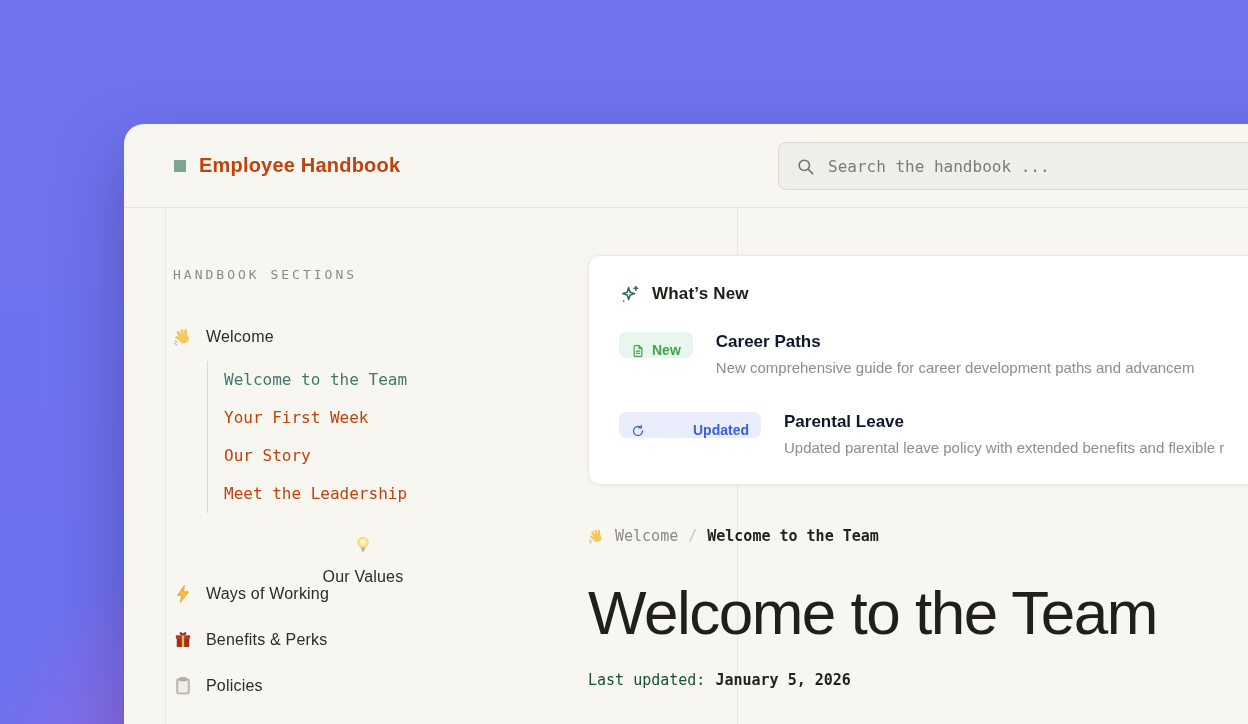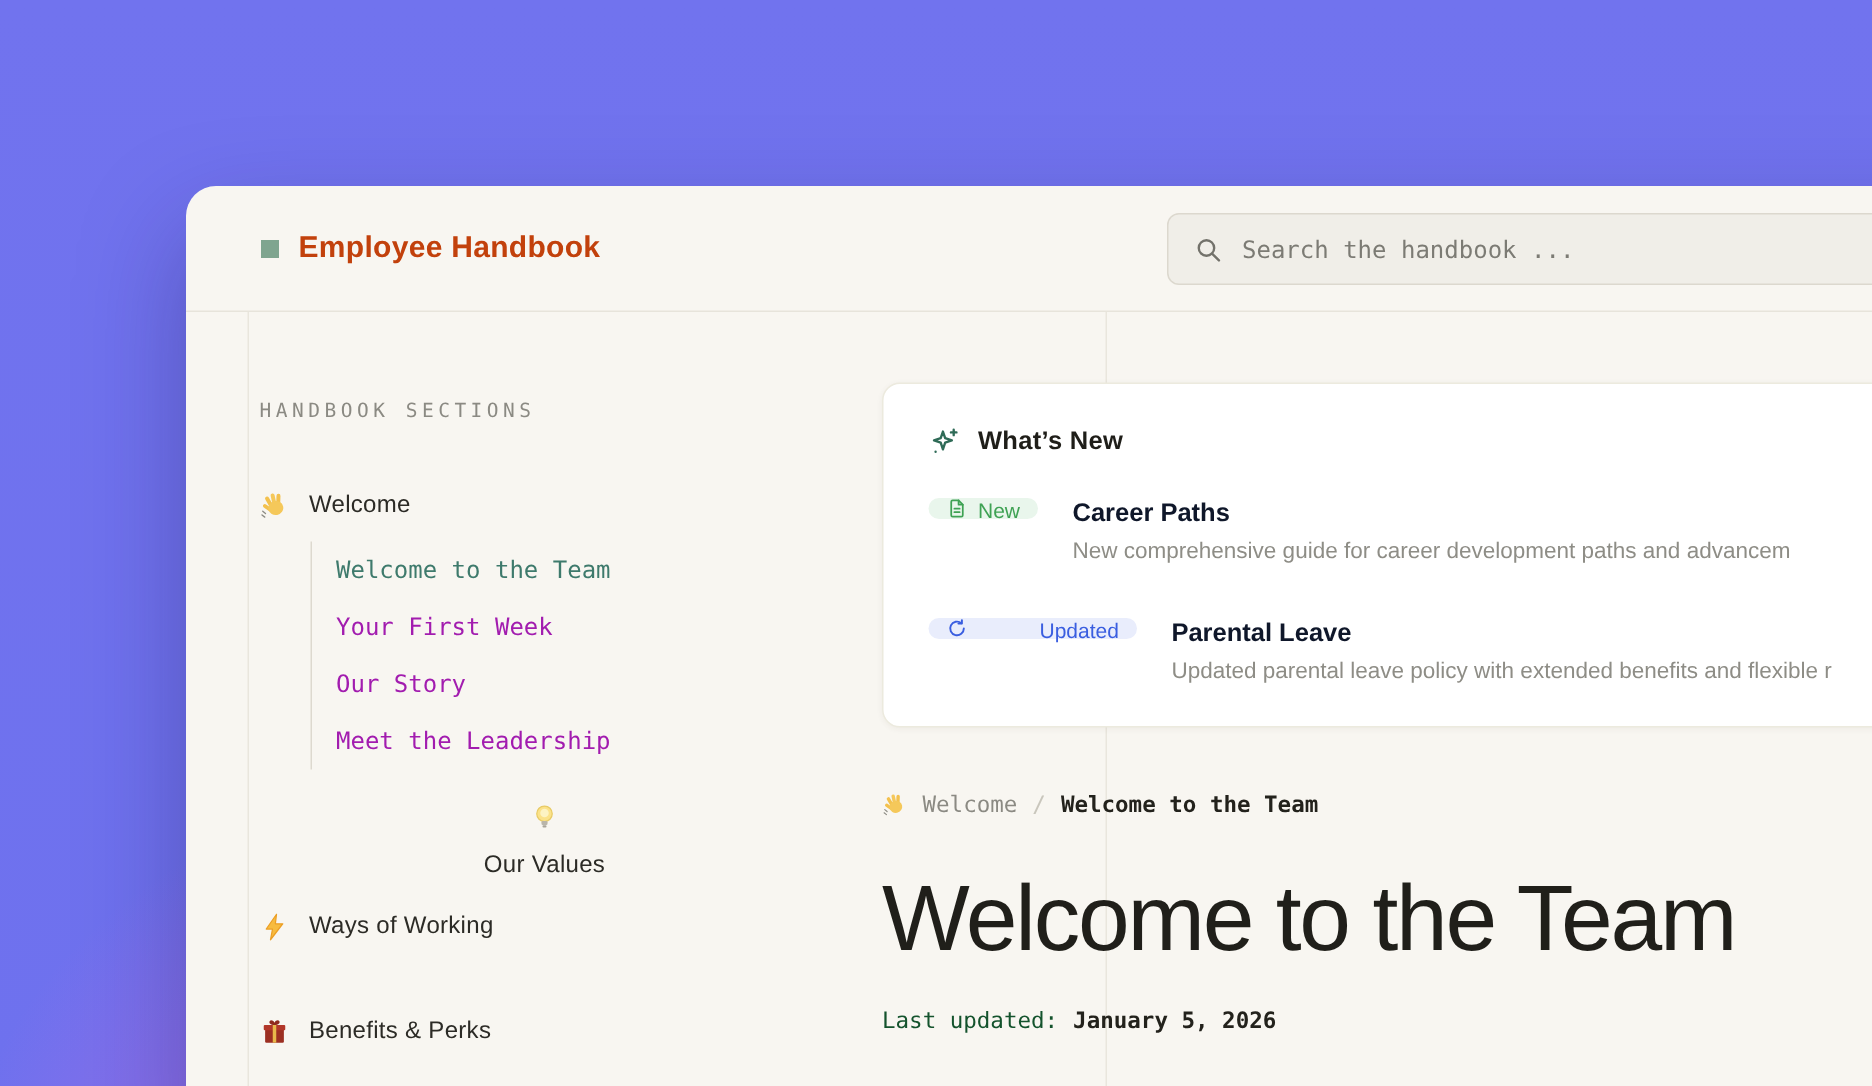--- a/index.html
+++ b/index.html
@@ -40,43 +40,43 @@
   
   .sidebar { position:absolute; left:49px; top:143px; width:380px; z-index:1; }
   .sb-label {
     font-family:"DejaVu Sans Mono", monospace; font-size:13px; letter-spacing:3px;
     color:#8b8a83; height:16px;
   }
   .sb-section { display:flex; align-items:center; gap:13px; height:26px; cursor:pointer; }
   .sb-section .icon { width:20px; height:20px; flex:0 0 20px; display:flex; }
   .sb-section .lbl { font-size:16px; font-weight:500; color:#2c2b26; letter-spacing:.2px; }
   .sb-first { margin-top:41px; }
-  .sb-gap { margin-top:44px; }
+  .sb-gap { margin-top:20px; }
   .sub-list { margin-top:11px; margin-left:34px; padding-left:16px; border-left:1px solid #ddd9cf; }
   .sub-item {
-    font-family:"DejaVu Sans Mono", monospace; font-size:16px; color:#a21caf;
+    font-family:"DejaVu Sans Mono", monospace; font-size:16px; color:#c2410c;
     height:38px; line-height:38px; cursor:pointer; white-space:nowrap;
   }
   .sub-item.active { color:#3e7a6c; }
   .sb-values { margin-top:22px;flex-direction:column; }
   
   .main { position:absolute; left:464px; top:131px; width:790px; z-index:1; }
   .wn-card {
     background:#ffffff; border:1px solid #eceade; border-radius:12px;
     box-shadow:0 1px 4px rgba(60,55,40,.06);
     padding:26px 30px 26px 30px; width:770px;
   }
   .wn-head { display:flex; align-items:center; gap:12px; height:24px; }
   .wn-head .icon { width:21px; height:21px; display:flex; }
   .wn-title { font-size:17px; font-weight:700; color:#1f1e19; letter-spacing:.2px; }
   .wn-row { display:flex; align-items:flex-start; gap:23px; margin-top:26px; cursor:pointer; }
   .wn-row + .wn-row { margin-top:34px; }
   .badge {
-    display:flex; align-items:flex-start; gap:7px; height:14px; padding:0 12px;
-    border-radius:7px; font-size:14px; font-weight:400; white-space:nowrap;
+    display:flex; align-items:flex-end; gap:7px; height:26px; padding:0 12px;
+    border-radius:7px; font-size:14px; font-weight:700; white-space:nowrap;
   }
   .badge .icon { width:14px; height:14px; display:flex; }
   .badge.green { background:#e9f6ec; color:#3fa254; }
   .badge.blue  { background:#e9edfc; color:#3a5ee0;gap:48px; }
   .wn-item-title { font-size:17px; font-weight:600; color:#0f172a; line-height:20px; }
   .wn-item-desc { margin-top:6px; font-size:15px; color:#8e8d86; line-height:20px; white-space:nowrap; }
   
   .breadcrumb { margin-top:40px; display:flex; align-items:center; gap:10px; height:22px;
     font-family:"DejaVu Sans Mono", monospace; font-size:15px; }
   .breadcrumb .icon { width:17px; height:17px; display:flex; }

